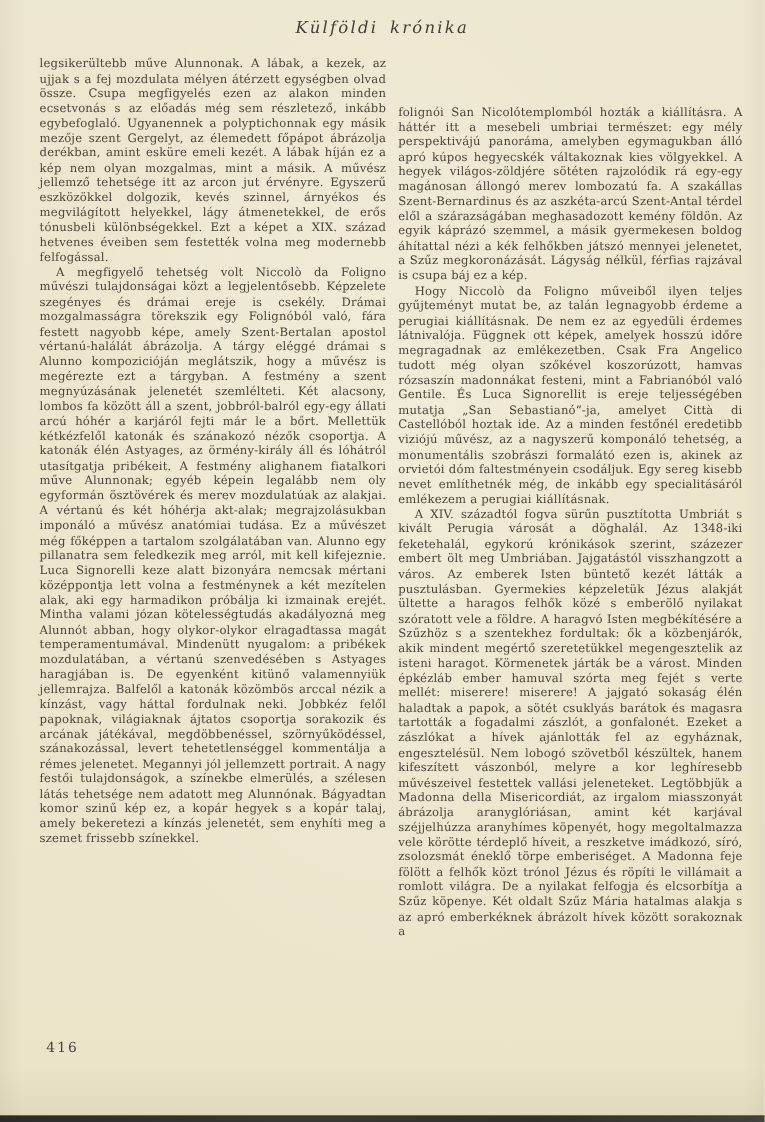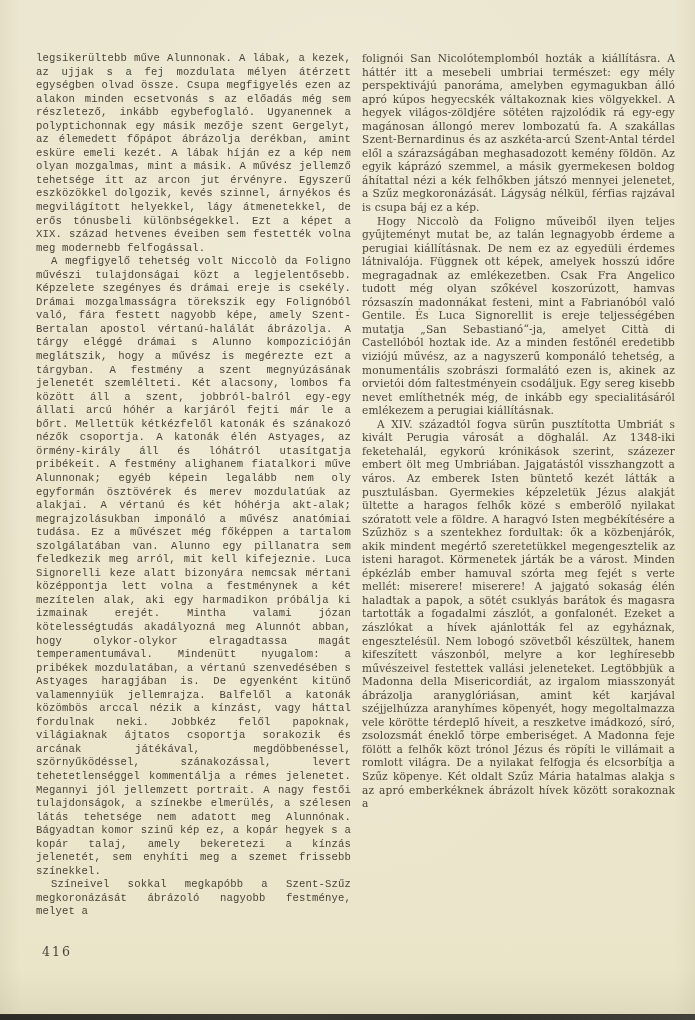--- a/index.html
+++ b/index.html
@@ -47,22 +47,22 @@
   .col {
     position: absolute;
     top: 52px;
     width: 315px;
     font-size: 10.6px;
     line-height: 13.55px;
     text-align: justify;
     color: #49443a;
     letter-spacing: 0.15px;
   }
-  .col-left  { left: 36px; font-family: Liberation Mono, monospace; }
-  .col-right { left: 362px; width: 313px; }
+  .col-left  { left: 36px; }
+  .col-right { left: 362px; width: 313px; margin-top: 44px; }
   .col p {
     margin: 0;
     padding: 0;
   }
   .col p.indent { text-indent: 15px; }
   .col p.no-indent { text-indent: 0; }
   .page-number {
     position: absolute;
     left: 42px;
     top: 944px;
@@ -78,25 +78,25 @@
     height: 5px;
     background: linear-gradient(90deg, #2c2b27 0%, #3a3833 40%, #31302b 70%, #44423c 100%);
     border-top: 1px solid rgba(60,55,40,0.45);
   }
 </style>
 </head>
 <body>
 
 <div class="page">
 
+  <div class="running-header">Külföldi krónika</div>
 
   <div class="col col-left">
     <p class="no-indent">legsikerültebb műve Alunnonak. A lábak, a kezek, az ujjak s a fej mozdulata mélyen átérzett egységben olvad össze. Csupa megfigyelés ezen az alakon minden ecsetvonás s az előadás még sem részletező, inkább egybefoglaló. Ugyanennek a polyptichonnak egy másik mezője szent Gergelyt, az élemedett főpápot ábrázolja derékban, amint esküre emeli kezét. A lábak híján ez a kép nem olyan mozgalmas, mint a másik. A művész jellemző tehetsége itt az arcon jut érvényre. Egyszerű eszközökkel dolgozik, kevés szinnel, árnyékos és megvilágított helyekkel, lágy átmenetekkel, de erős tónusbeli különbségekkel. Ezt a képet a XIX. század hetvenes éveiben sem festették volna meg modernebb felfogással.</p>
     <p class="indent">A megfigyelő tehetség volt Niccolò da Foligno művészi tulajdonságai közt a legjelentősebb. Képzelete szegényes és drámai ereje is csekély. Drámai mozgalmasságra törekszik egy Folignóból való, fára festett nagyobb képe, amely Szent-Bertalan apostol vértanú-halálát ábrázolja. A tárgy eléggé drámai s Alunno kompozicióján meglátszik, hogy a művész is megérezte ezt a tárgyban. A festmény a szent megnyúzásának jelenetét szemlélteti. Két alacsony, lombos fa között áll a szent, jobbról-balról egy-egy állati arcú hóhér a karjáról fejti már le a bőrt. Mellettük kétkézfelől katonák és szánakozó nézők csoportja. A katonák élén Astyages, az örmény-király áll és lóhátról utasítgatja pribékeit. A festmény alighanem fiatalkori műve Alunnonak; egyéb képein legalább nem oly egyformán ösztövérek és merev mozdulatúak az alakjai. A vértanú és két hóhérja akt-alak; megrajzolásukban imponáló a művész anatómiai tudása. Ez a művészet még főképpen a tartalom szolgálatában van. Alunno egy pillanatra sem feledkezik meg arról, mit kell kifejeznie. Luca Signorelli keze alatt bizonyára nemcsak mértani középpontja lett volna a festménynek a két mezítelen alak, aki egy harmadikon próbálja ki izmainak erejét. Mintha valami józan kötelességtudás akadályozná meg Alunnót abban, hogy olykor-olykor elragadtassa magát temperamentumával. Mindenütt nyugalom: a pribékek mozdulatában, a vértanú szenvedésében s Astyages haragjában is. De egyenként kitünő valamennyiük jellemrajza. Balfelől a katonák közömbös arccal nézik a kínzást, vagy háttal fordulnak neki. Jobbkéz felől papoknak, világiaknak ájtatos csoportja sorakozik és arcának játékával, megdöbbenéssel, szörnyűködéssel, szánakozással, levert tehetetlenséggel kommentálja a rémes jelenetet. Megannyi jól jellemzett portrait. A nagy festői tulajdonságok, a színekbe elmerülés, a szélesen látás tehetsége nem adatott meg Alunnónak. Bágyadtan komor szinű kép ez, a kopár hegyek s a kopár talaj, amely bekeretezi a kínzás jelenetét, sem enyhíti meg a szemet frissebb színekkel.</p>
-    <p class="indent">Színeivel sokkal megkapóbb a Szent-Szűz megkoronázását ábrázoló nagyobb festménye, melyet a</p>
   </div>
 
   <div class="col col-right">
     <p class="no-indent">folignói San Nicolótemplomból hozták a kiállításra. A háttér itt a mesebeli umbriai természet: egy mély perspektivájú panoráma, amelyben egymagukban álló apró kúpos hegyecskék váltakoznak kies völgyekkel. A hegyek világos-zöldjére sötéten rajzolódik rá egy-egy magánosan állongó merev lombozatú fa. A szakállas Szent-Bernardinus és az aszkéta-arcú Szent-Antal térdel elől a szárazságában meghasadozott kemény földön. Az egyik káprázó szemmel, a másik gyermekesen boldog áhítattal nézi a kék felhőkben játszó mennyei jelenetet, a Szűz megkoronázását. Lágyság nélkül, férfias rajzával is csupa báj ez a kép.</p>
     <p class="indent">Hogy Niccolò da Foligno műveiből ilyen teljes gyűjteményt mutat be, az talán legnagyobb érdeme a perugiai kiállításnak. De nem ez az egyedüli érdemes látnivalója. Függnek ott képek, amelyek hosszú időre megragadnak az emlékezetben. Csak Fra Angelico tudott még olyan szőkével koszorúzott, hamvas rózsaszín madonnákat festeni, mint a Fabrianóból való Gentile. És Luca Signorellit is ereje teljességében mutatja „San Sebastianó“-ja, amelyet Città di Castellóból hoztak ide. Az a minden festőnél eredetibb viziójú művész, az a nagyszerű komponáló tehetség, a monumentális szobrászi formalátó ezen is, akinek az orvietói dóm faltestményein csodáljuk. Egy sereg kisebb nevet említhetnék még, de inkább egy specialitásáról emlékezem a perugiai kiállításnak.</p>
     <p class="indent">A XIV. századtól fogva sürűn pusztította Umbriát s kivált Perugia városát a döghalál. Az 1348-iki feketehalál, egykorú krónikások szerint, százezer embert ölt meg Umbriában. Jajgatástól visszhangzott a város. Az emberek Isten büntető kezét látták a pusztulásban. Gyermekies képzeletük Jézus alakját ültette a haragos felhők közé s emberölő nyilakat szóratott vele a földre. A haragvó Isten megbékítésére a Szűzhöz s a szentekhez fordultak: ők a közbenjárók, akik mindent megértő szeretetükkel megengesztelik az isteni haragot. Körmenetek járták be a várost. Minden épkézláb ember hamuval szórta meg fejét s verte mellét: miserere! miserere! A jajgató sokaság élén haladtak a papok, a sötét csuklyás barátok és magasra tartották a fogadalmi zászlót, a gonfalonét. Ezeket a zászlókat a hívek ajánlották fel az egyháznak, engesztelésül. Nem lobogó szövetből készültek, hanem kifeszített vászonból, melyre a kor leghíresebb művészeivel festettek vallási jeleneteket. Legtöbbjük a Madonna della Misericordiát, az irgalom miasszonyát ábrázolja aranyglóriásan, amint két karjával széjjelhúzza aranyhímes köpenyét, hogy megoltalmazza vele körötte térdeplő híveit, a reszketve imádkozó, síró, zsolozsmát éneklő törpe emberiséget. A Madonna feje fölött a felhők közt trónol Jézus és röpíti le villámait a romlott világra. De a nyilakat felfogja és elcsorbítja a Szűz köpenye. Két oldalt Szűz Mária hatalmas alakja s az apró emberkéknek ábrázolt hívek között sorakoznak a</p>
   </div>
 
   <div class="page-number">416</div>
 

